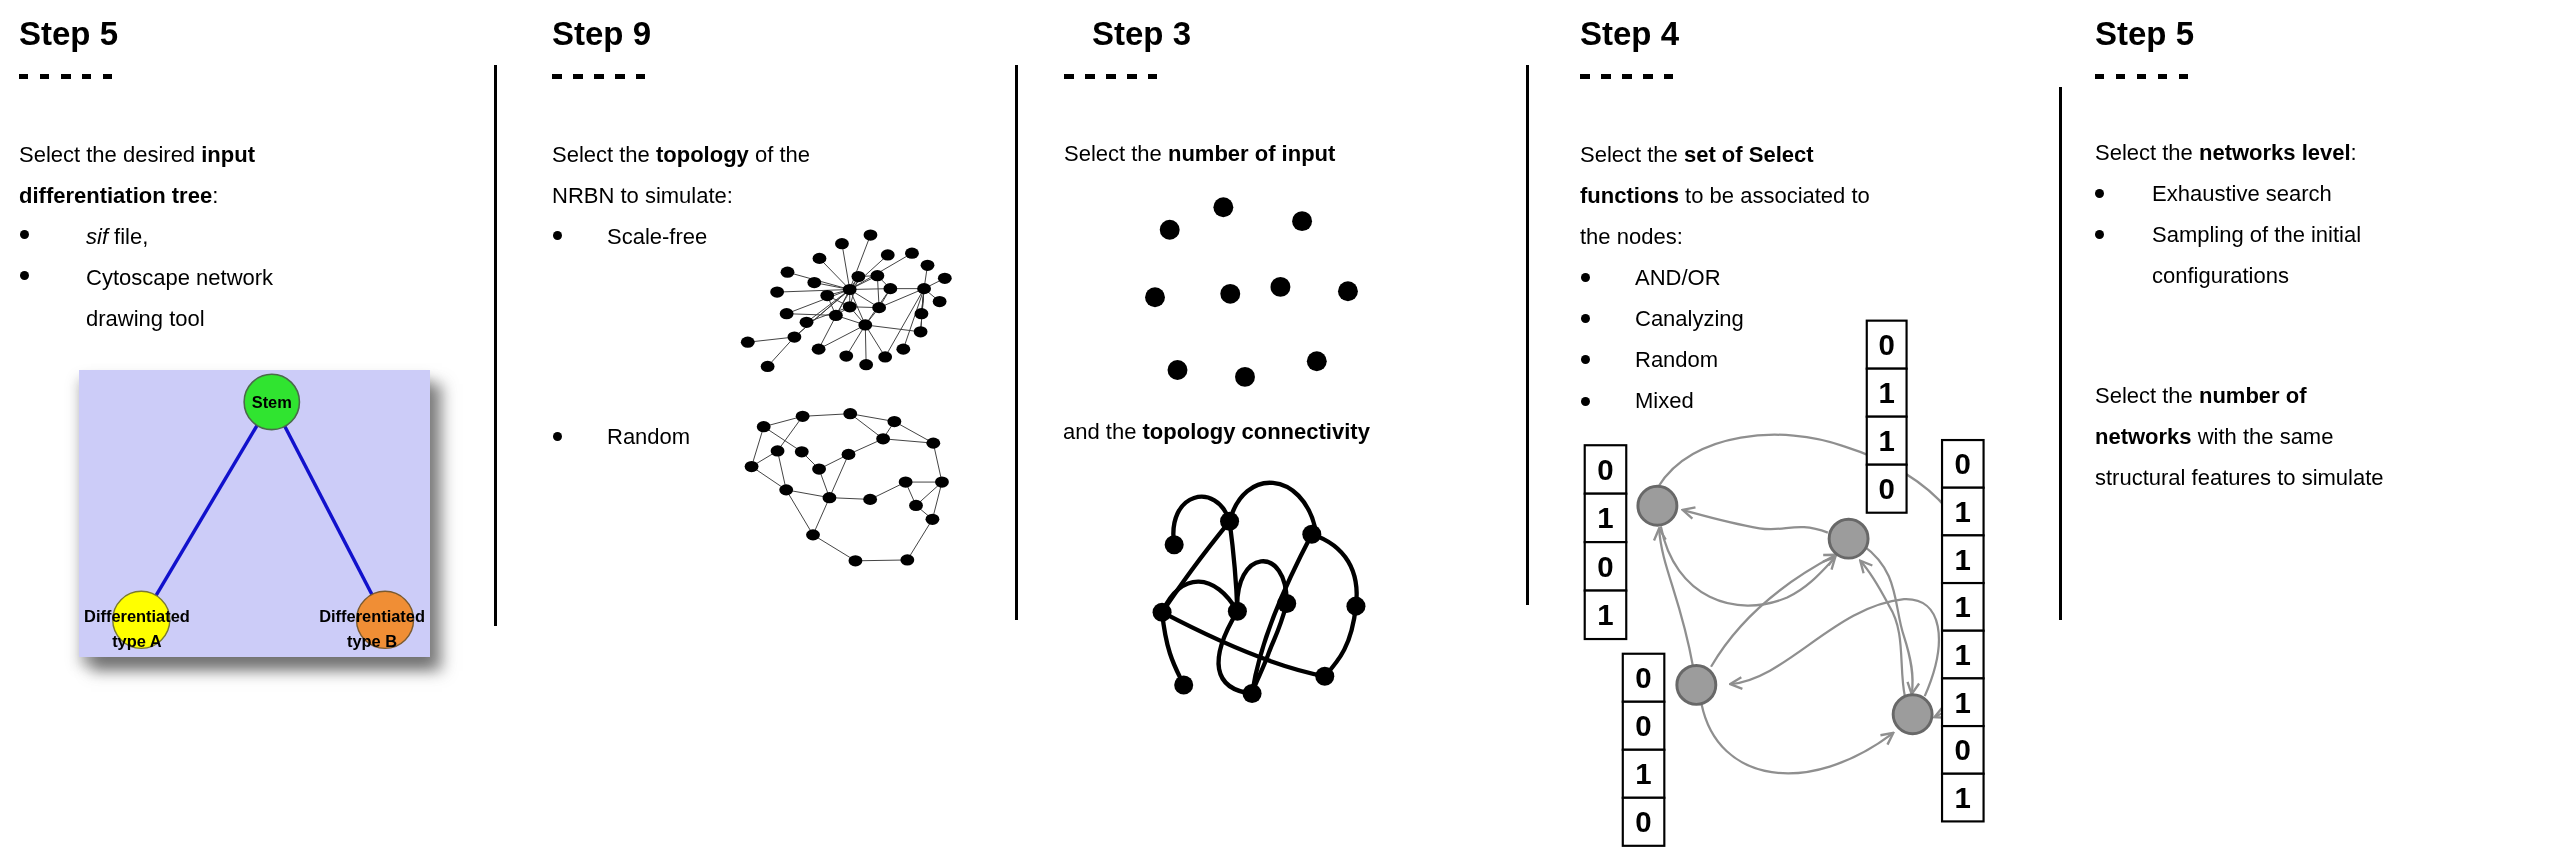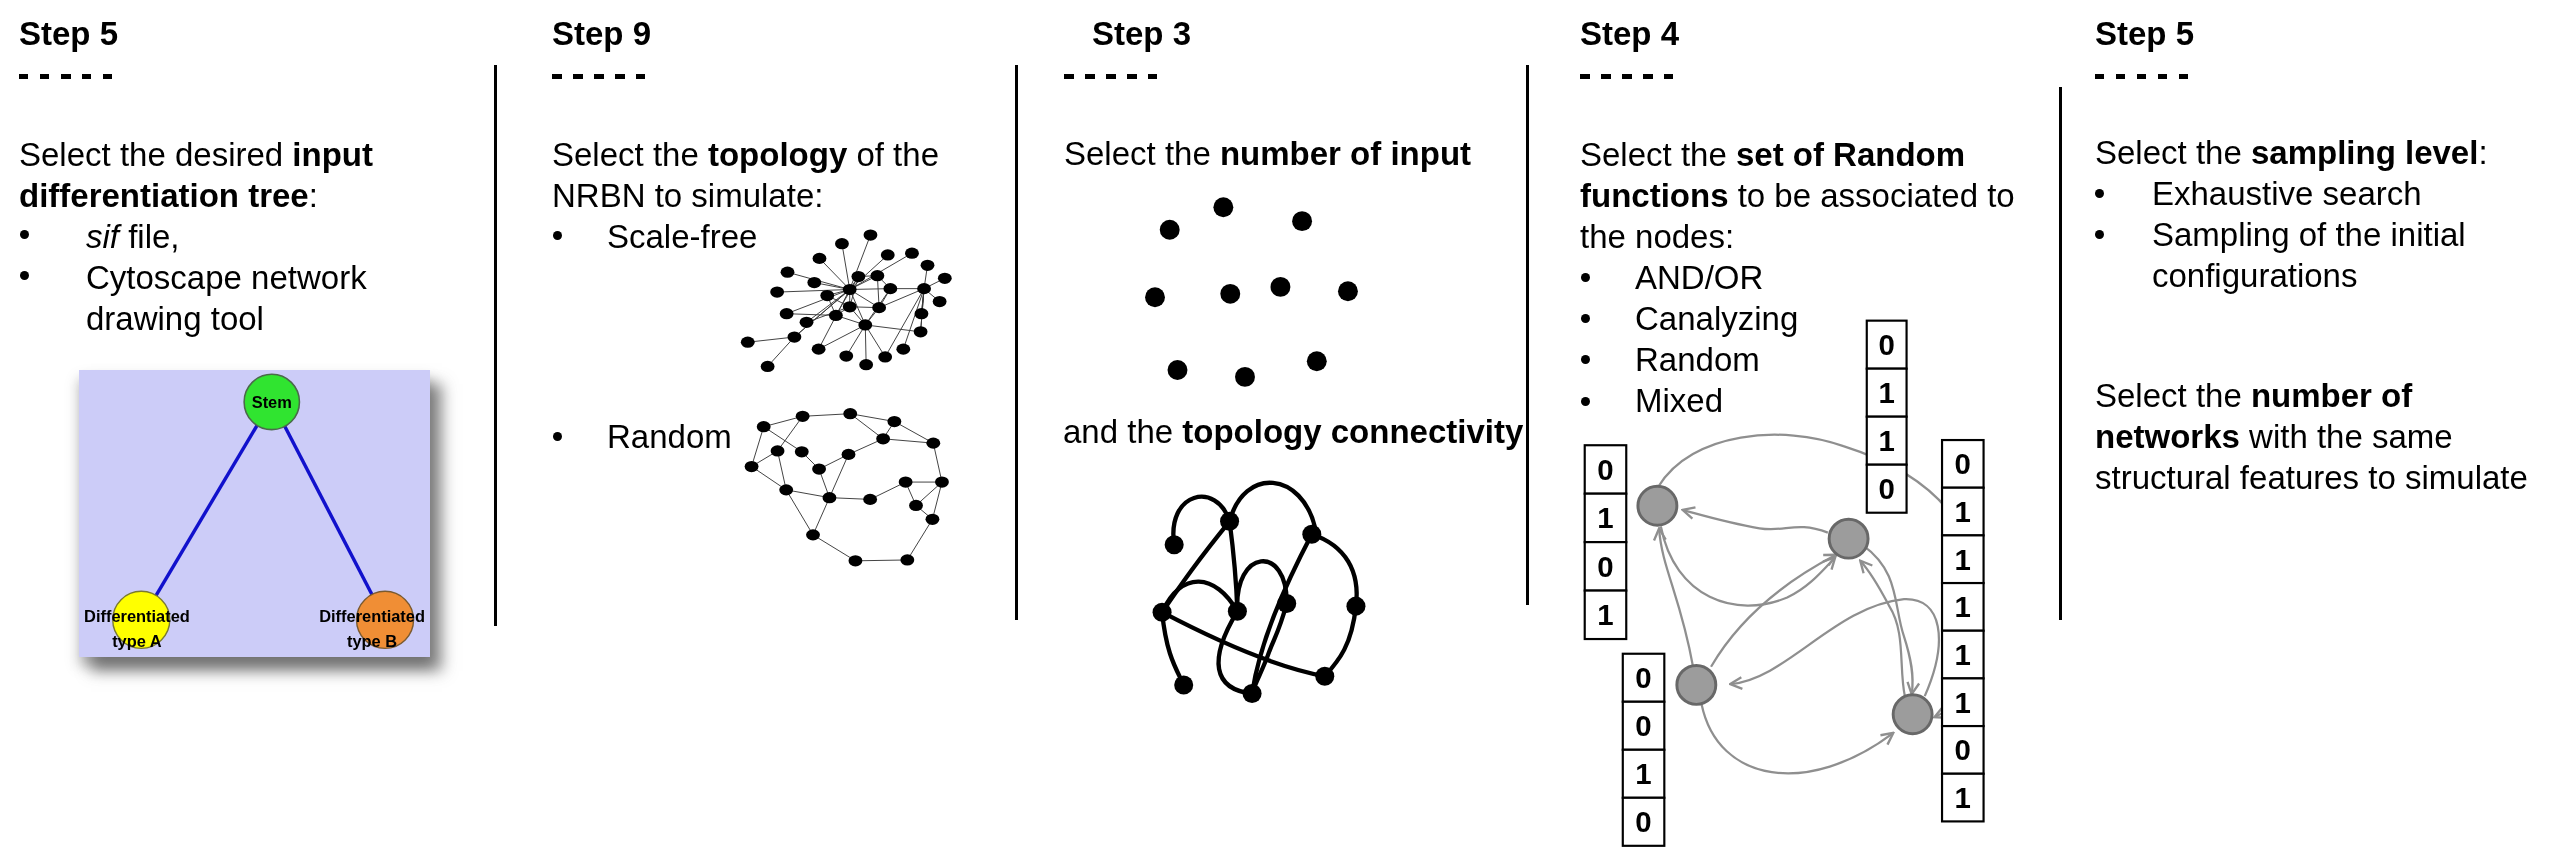--- a/index.html
+++ b/index.html
@@ -1,19 +1,19 @@
 <!DOCTYPE html>
 <html style="font-size:14px"><head>
 <meta charset="utf-8">
 <style>
 html,body{margin:0;padding:0}
 body{width:2576px;height:851px;background:#fff;font-family:"Liberation Sans",sans-serif;position:relative;overflow:hidden;color:#000}
 .abs{position:absolute}
 .h{position:absolute;font-weight:bold;font-size:33px;line-height:41px;white-space:nowrap}
-.t{position:absolute;font-size:33px;line-height:41px;white-space:nowrap}
+.t{position:absolute;font-size:22px;line-height:41px;white-space:nowrap}
 .dash{position:absolute;width:93px;height:4.8px;background:repeating-linear-gradient(90deg,#000 0 9.5px,rgba(0,0,0,0) 9.5px 21px)}
 .vline{position:absolute;width:2.6px;background:#000}
 .bdot{position:absolute;width:9px;height:9px;background:#000;border-radius:50%}
 </style>
 </head>
 <body>
 
 <div class="vline" style="left:494px;top:65px;height:561px"></div>
 <div class="vline" style="left:1015px;top:65px;height:555px"></div>
 <div class="vline" style="left:1526px;top:65px;height:540px"></div>
@@ -256,21 +256,21 @@
 <circle cx="247" cy="170" r="11"></circle>
         <circle cx="48" cy="261" r="11"></circle>
         <circle cx="127" cy="271" r="11"></circle>
 <circle cx="211" cy="251" r="11"></circle>
 </g>
 </svg>
 </div>
 
 <div class="h" style="left:1580px;top:12.7px">Step 4</div>
 <div class="dash" style="left:1580px;top:74px"></div>
-<div class="t" style="left:1580px;top:134px">Select the <b>set of Random</b><br><b>functions</b> to be associated to<br>the nodes:</div>
+<div class="t" style="left:1580px;top:134px">Select the <b>set of Select</b><br><b>functions</b> to be associated to<br>the nodes:</div>
 <div class="bdot" style="left:1581px;top:273px"></div>
 <div class="bdot" style="left:1581px;top:314px"></div>
 <div class="bdot" style="left:1581px;top:355px"></div>
 <div class="bdot" style="left:1581px;top:397px"></div>
 <div class="t" style="left:1635px;top:257px">AND/OR<br>Canalyzing<br>Random<br>Mixed</div>
 
 <div class="abs" id="bn" style="left:1575px;top:312px">
 <svg width="433" height="539" viewBox="0 0 500 623">
 <defs>
         <marker id="ar" viewBox="0 0 10 10" refX="8.5" refY="5" markerWidth="6.5" markerHeight="6.5" orient="auto-start-reverse" markerUnits="strokeWidth">
@@ -334,18 +334,18 @@
 <circle cx="95" cy="224" r="22.5"></circle>
         <circle cx="316" cy="262" r="22.5"></circle>
 <circle cx="140" cy="431" r="22.5"></circle>
         <circle cx="390" cy="465" r="22.5"></circle>
 </g>
 </svg>
 </div>
 
 <div class="h" style="left:2095px;top:12.7px">Step 5</div>
 <div class="dash" style="left:2095px;top:74px"></div>
-<div class="t" style="left:2095px;top:132px">Select the <b>sampling level</b>:</div>
+<div class="t" style="left:2095px;top:132px">Select the <b>networks level</b>:</div>
 <div class="bdot" style="left:2095px;top:189px"></div>
 <div class="bdot" style="left:2095px;top:230px"></div>
 <div class="t" style="left:2152px;top:173px">Exhaustive search<br>Sampling of the initial<br>configurations</div>
 <div class="t" style="left:2095px;top:375px">Select the <b>number of</b><br><b>networks</b> with the same<br>structural features to simulate</div>
 
 
 </body></html>

